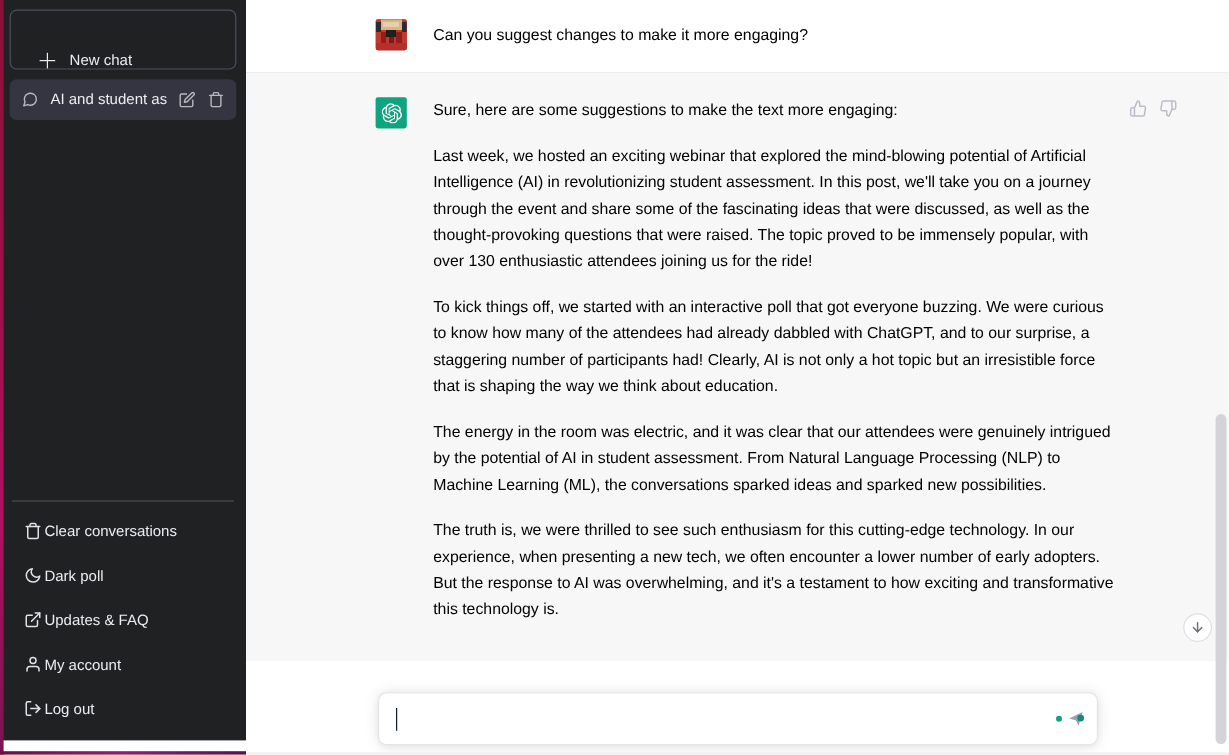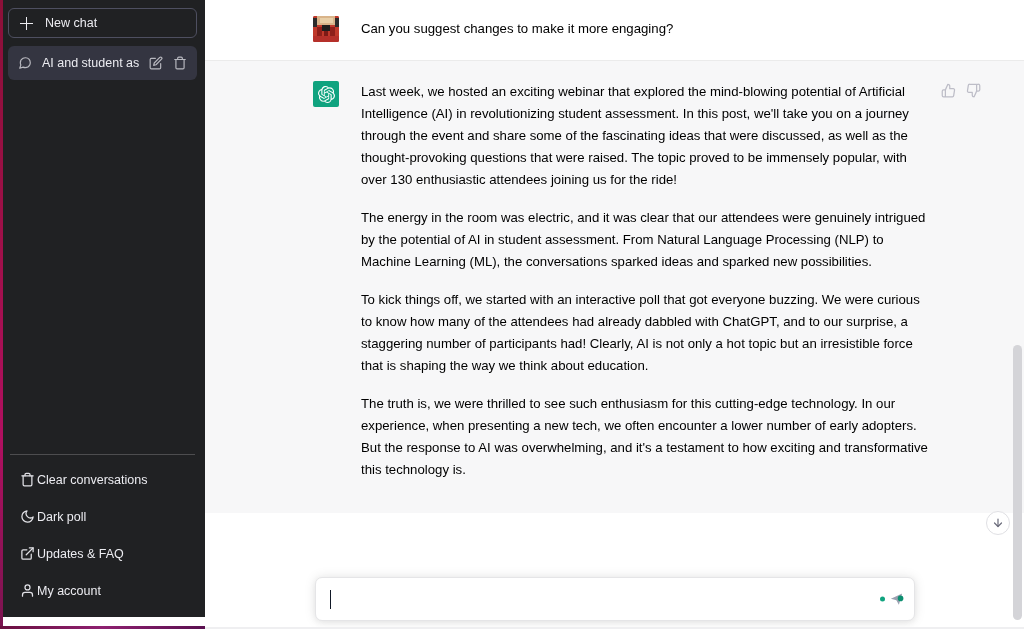--- a/index.html
+++ b/index.html
@@ -54,24 +54,24 @@
     background: #202123;
     display: flex;
     flex-direction: column;
     padding: 8px;
     flex: 0 0 205px;
     z-index: 20;
   }
 
   .new-chat {
     display: flex;
-    align-items: center;
+    align-items: flex-end;
     gap: 12px;
-    height: 30px;
-    padding: 0 11px;
+    height: 50px;
+    padding: 0 24px;
     border: 1px solid #4e4f60;
     border-radius: 6px;
     color: #ececf1;
     font-size: 12.5px;
     cursor: pointer;
     flex: 0 0 auto;
     margin-bottom: 8px;
   }
   .plus-ic {
     width: 13px; height: 13px;
@@ -365,20 +365,28 @@
     </div>
 
     <div class="menu-item">
       <svg class="mi-ic" viewBox="0 0 24 24" fill="none" stroke="#ececf1" stroke-width="2" stroke-linecap="round" stroke-linejoin="round">
         <path d="M20 21v-2a4 4 0 0 0-4-4H8a4 4 0 0 0-4 4v2"></path>
         <circle cx="12" cy="7" r="4"></circle>
       </svg>
       <span>My account</span>
     </div>
 
+    <div class="menu-item">
+      <svg class="mi-ic" viewBox="0 0 24 24" fill="none" stroke="#ececf1" stroke-width="2" stroke-linecap="round" stroke-linejoin="round">
+        <path d="M9 21H5a2 2 0 0 1-2-2V5a2 2 0 0 1 2-2h4"></path>
+        <polyline points="16 17 21 12 16 7"></polyline>
+        <line x1="21" y1="12" x2="9" y2="12"></line>
+      </svg>
+      <span>Log out</span>
+    </div>
 
   </aside>
 
   <main class="main">
 
     <div class="thread">
 
       <div class="msg msg-user">
         <div class="msg-inner">
           <div class="avatar avatar-user">
@@ -401,23 +409,24 @@
 
       <div class="msg msg-assistant">
         <div class="msg-inner">
           <div class="avatar avatar-gpt">
             <svg width="17" height="17" viewBox="0 0 24 24" fill="#ffffff">
               <path d="M22.28 9.82a5.99 5.99 0 0 0-.52-4.91 6.05 6.05 0 0 0-6.51-2.9A6.07 6.07 0 0 0 4.98 4.18a5.99 5.99 0 0 0-4 2.9 6.05 6.05 0 0 0 .74 7.1 5.98 5.98 0 0 0 .51 4.91 6.05 6.05 0 0 0 6.52 2.9A5.98 5.98 0 0 0 13.26 24a6.06 6.06 0 0 0 5.77-4.21 5.99 5.99 0 0 0 4-2.9 6.06 6.06 0 0 0-.75-7.07zM13.26 22.43a4.48 4.48 0 0 1-2.88-1.04l.14-.08 4.78-2.76a.79.79 0 0 0 .39-.68v-6.74l2.02 1.17a.07.07 0 0 1 .04.05v5.58a4.5 4.5 0 0 1-4.5 4.5zM3.6 18.3a4.47 4.47 0 0 1-.54-3.01l.14.09 4.79 2.76a.77.77 0 0 0 .78 0l5.84-3.37v2.33a.08.08 0 0 1-.03.06L9.74 19.95a4.5 4.5 0 0 1-6.14-1.65zM2.34 7.9a4.49 4.49 0 0 1 2.36-1.98V11.6a.77.77 0 0 0 .38.67l5.81 3.35-2.02 1.17a.08.08 0 0 1-.07 0l-4.83-2.8A4.5 4.5 0 0 1 2.34 7.9zm16.6 3.86L13.1 8.38 15.12 7.2a.08.08 0 0 1 .07 0l4.84 2.79a4.49 4.49 0 0 1-.68 8.1v-5.69a.8.8 0 0 0-.4-.65zm2.01-3.02l-.14-.09-4.78-2.79a.78.78 0 0 0-.79 0L9.4 9.23V6.9a.07.07 0 0 1 .03-.06l4.84-2.79a4.5 4.5 0 0 1 6.68 4.66zM8.3 12.87l-2.02-1.17a.08.08 0 0 1-.04-.06V6.07a4.5 4.5 0 0 1 7.38-3.45l-.14.08L8.7 5.46a.79.79 0 0 0-.39.68zm1.1-2.36l2.6-1.5 2.6 1.5v3l-2.6 1.5-2.6-1.5z"></path>
             </svg>
           </div>
 
           <div class="msg-body">
+            <p>Sure, here are some suggestions to make the text more engaging:</p>
             <p>Last week, we hosted an exciting webinar that explored the mind-blowing potential of Artificial Intelligence (AI) in revolutionizing student assessment. In this post, we'll take you on a journey through the event and share some of the fascinating ideas that were discussed, as well as the thought-provoking questions that were raised. The topic proved to be immensely popular, with over 130 enthusiastic attendees joining us for the ride!</p>
+            <p>To kick things off, we started with an interactive poll that got everyone buzzing. We were curious to know how many of the attendees had already dabbled with ChatGPT, and to our surprise, a staggering number of participants had! Clearly, AI is not only a hot topic but an irresistible force that is shaping the way we think about education.</p>
             <p>The energy in the room was electric, and it was clear that our attendees were genuinely intrigued by the potential of AI in student assessment. From Natural Language Processing (NLP) to Machine Learning (ML), the conversations sparked ideas and sparked new possibilities.</p>
-            <p>To kick things off, we started with an interactive poll that got everyone buzzing. We were curious to know how many of the attendees had already dabbled with ChatGPT, and to our surprise, a staggering number of participants had! Clearly, AI is not only a hot topic but an irresistible force that is shaping the way we think about education.</p>
             <p>The truth is, we were thrilled to see such enthusiasm for this cutting-edge technology. In our experience, when presenting a new tech, we often encounter a lower number of early adopters. But the response to AI was overwhelming, and it's a testament to how exciting and transformative this technology is.</p>
           </div>
 
           <div class="feedback">
             <svg class="fb-btn" viewBox="0 0 24 24" fill="none" stroke="#8e8ea0" stroke-width="2" stroke-linecap="round" stroke-linejoin="round">
               <path d="M14 9V5a3 3 0 0 0-3-3l-4 9v11h11.28a2 2 0 0 0 2-1.7l1.38-9a2 2 0 0 0-2-2.3zM7 22H4a2 2 0 0 1-2-2v-7a2 2 0 0 1 2-2h3"></path>
             </svg>
             <svg class="fb-btn" viewBox="0 0 24 24" fill="none" stroke="#8e8ea0" stroke-width="2" stroke-linecap="round" stroke-linejoin="round">
               <path d="M10 15v4a3 3 0 0 0 3 3l4-9V2H5.72a2 2 0 0 0-2 1.7l-1.38 9a2 2 0 0 0 2 2.3zm7-13h2.67A2.31 2.31 0 0 1 22 4v7a2.31 2.31 0 0 1-2.33 2H17"></path>
             </svg>

